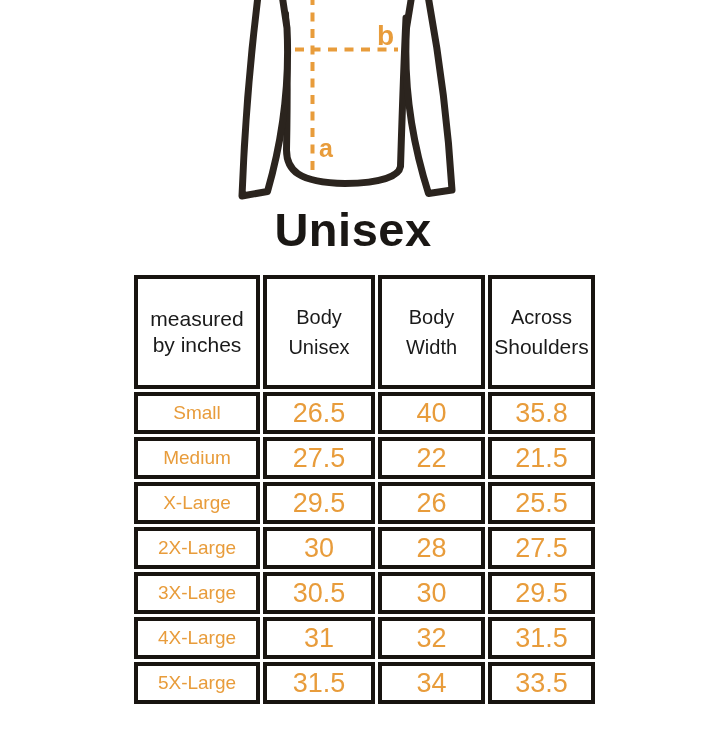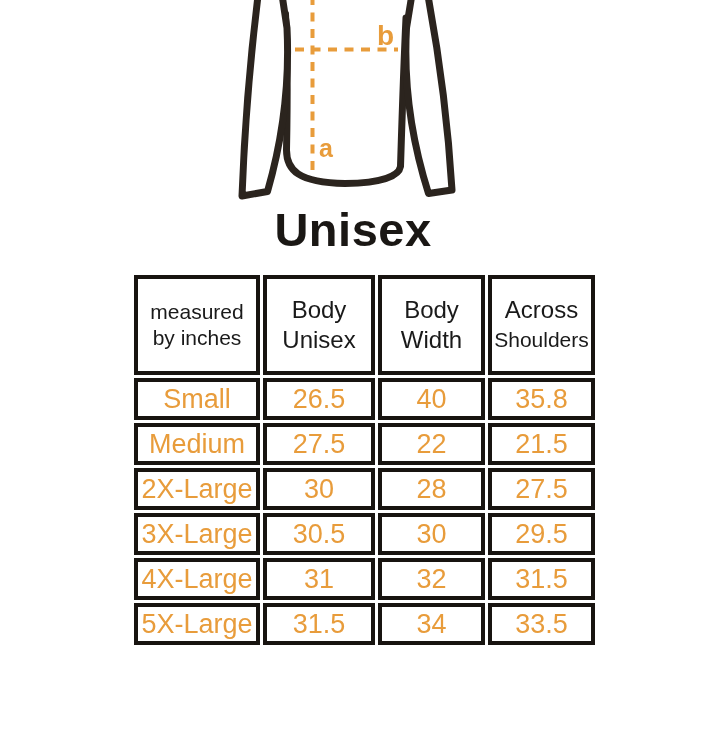--- a/index.html
+++ b/index.html
@@ -14,28 +14,28 @@
     font-size:47px;font-weight:bold;color:var(--ink);letter-spacing:0.5px;
   }
   table.size-table{
     position:absolute;left:131px;top:272px;
     border-collapse:separate;border-spacing:3px;table-layout:fixed;
   }
   .size-table th,.size-table td{
     box-sizing:border-box;border:4px solid #181410;background:#ffffff;
     text-align:center;vertical-align:middle;padding:0;overflow:hidden;
   }
-  .size-table th{height:100px;font-weight:normal;color:#1a1a1a;}
+  .size-table th{height:114px;font-weight:normal;color:#1a1a1a;}
   .size-table td{height:42px;line-height:34px;color:var(--accent);}
   .col-measure{width:126px;} .col-length{width:112px;}
   .col-width{width:107px;} .col-shoulders{width:107px;}
-  .hdr-line{display:block;font-size:24px;line-height:30px;color:#1a1a1a;}
+  .hdr-line{display:block;font-size:20px;line-height:30px;color:#1a1a1a;}
   th.measure-note .hdr-line{font-size:21px;line-height:26px;}
   th.shoulders .hdr-line.l2{font-size:21px;}
-  td.size-cell{font-size:27px;}
+  td.size-cell{font-size:19px;}
   td.value-cell{font-size:27px;margin-left:40px;}
 </style>
 </head>
 <body>
 
 <div class="canvas" style="--accent: #E89C3B; --outline: #2B241E; --ink: #1A1714;">
 
   <svg class="shirt-svg" width="723" height="215" viewBox="0 0 723 215">
 
     <path d="M 285.5 14 C 288 60 287 125 286.5 150 C 286.5 170 298 182.5 345 183.5 C 383 183 399 175.5 400.5 166.5 C 401.5 135 403.5 70 406 18" fill="#ffffff" stroke="#2B241E" stroke-width="7" stroke-linecap="round" stroke-linejoin="round"></path>
@@ -87,20 +87,26 @@
         <td class="value-cell">40</td>
         <td class="value-cell">35.8</td>
       </tr>
       <tr>
         <td class="size-cell">Medium</td>
         <td class="value-cell">27.5</td>
         <td class="value-cell">22</td>
         <td class="value-cell">21.5</td>
       </tr>
       <tr>
+        <td class="size-cell">X-Large</td>
+        <td class="value-cell">29.5</td>
+        <td class="value-cell">26</td>
+        <td class="value-cell">25.5</td>
+      </tr>
+      <tr>
         <td class="size-cell">2X-Large</td>
         <td class="value-cell">30</td>
         <td class="value-cell">28</td>
         <td class="value-cell">27.5</td>
       </tr>
       <tr>
         <td class="size-cell">3X-Large</td>
         <td class="value-cell">30.5</td>
         <td class="value-cell">30</td>
         <td class="value-cell">29.5</td>

